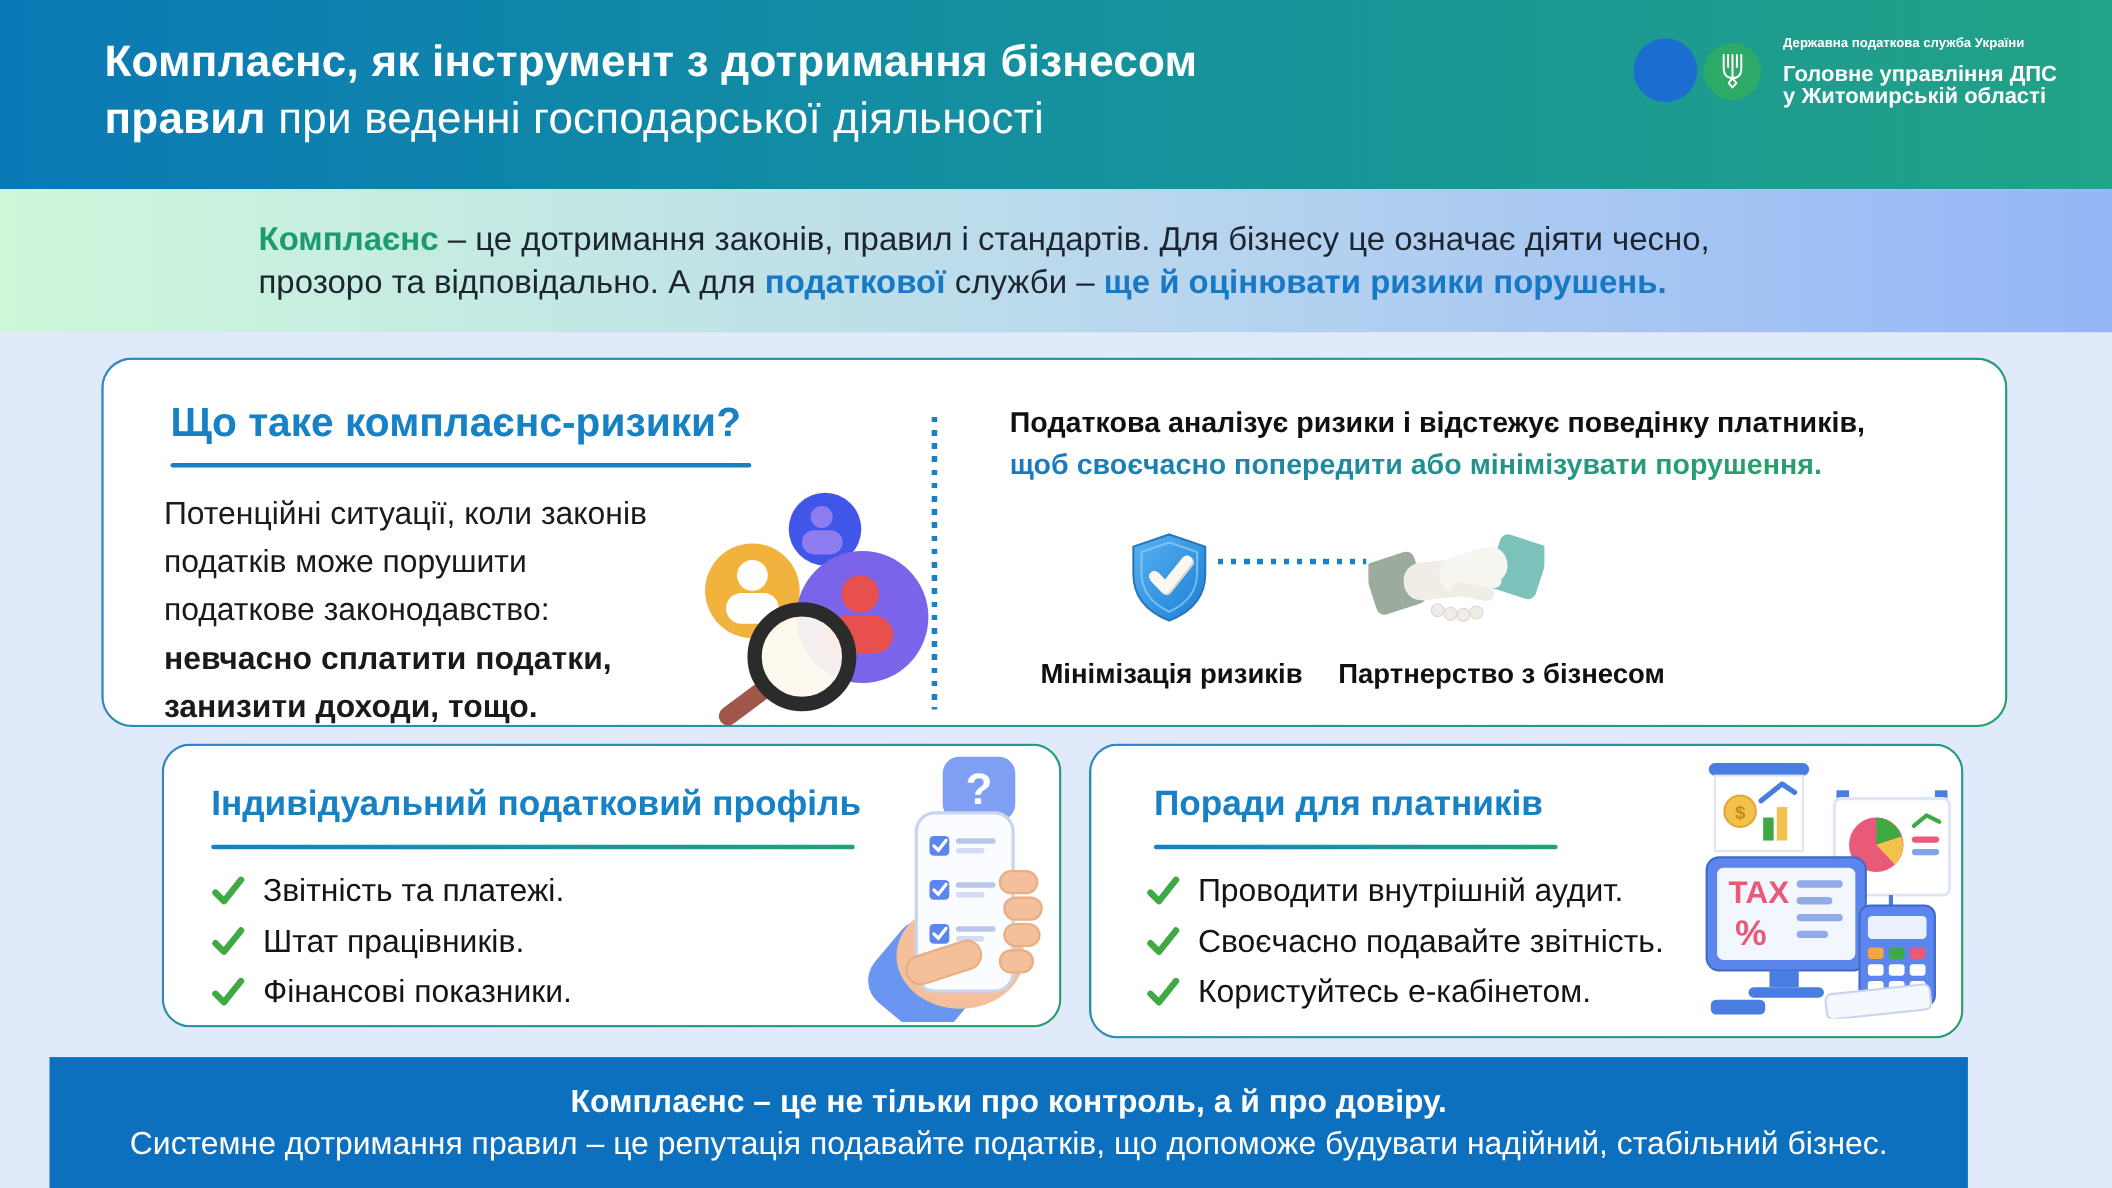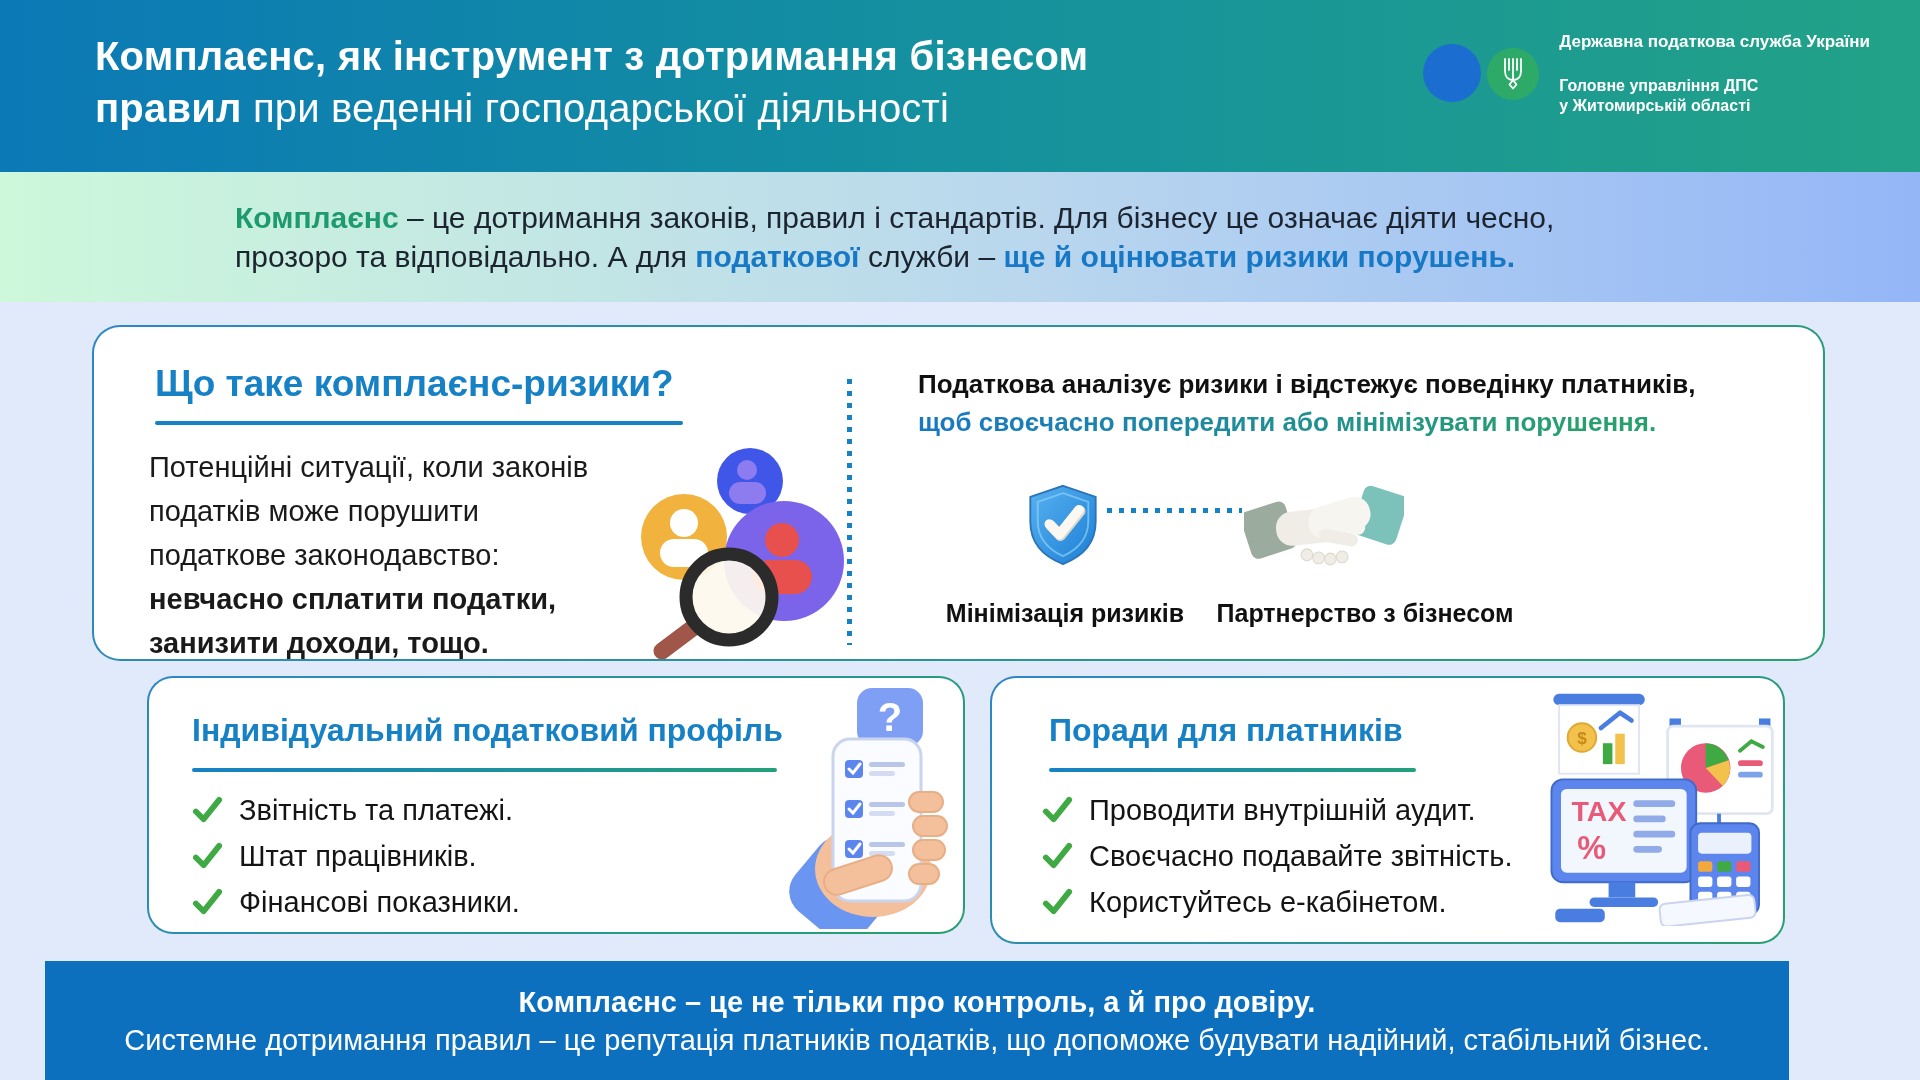--- a/index.html
+++ b/index.html
@@ -17,22 +17,22 @@
   .title { position:absolute; left:95px; top:30px; color:#ffffff; font-size:40px; line-height:52px; letter-spacing:.2px; }
   .title .b { font-weight:700; }
   .title .r { font-weight:400; }
 
   .brand { position:absolute; right:50px; top:32px; display:flex; align-items:center; }
   .brand-circles { position:relative; width:112px; height:60px; }
   .circle-blue { position:absolute; left:0; top:0; width:58px; height:58px; border-radius:50%; background:#1b6ed0; }
   .circle-green { position:absolute; left:64px; top:4px; width:52px; height:52px; border-radius:50%;
     background:#2eaa68; display:flex; align-items:center; justify-content:center; }
   .brand-text { margin-left:24px; color:#ffffff; }
-  .brand-line1 { font-size:17px; font-weight:700; margin-bottom:24px; }
-  .brand-line2, .brand-line3 { font-size:16px; font-weight:700; line-height:20px; }
+  .brand-line1 { font-size:12px; font-weight:700; margin-bottom:12px; }
+  .brand-line2, .brand-line3 { font-size:20px; font-weight:700; line-height:20px; }
 
   
   .band {
     position:absolute; left:0; top:172px; width:1920px; height:130px;
     background:linear-gradient(90deg,#cdf8da 0%,#b9d6ee 55%,#94b6f7 100%);
     color:#1c2430; font-size:30px; line-height:39px; padding:26px 0 0 235px;
   }
   .band .green { color:#1d9b6e; font-weight:700; }
   .band .blue  { color:#1778c5; font-weight:700; }
 
@@ -341,16 +341,16 @@
             <rect x="200" y="214" width="15" height="11" rx="3"></rect>
         </g>
       </g>
       <rect x="120" y="222" width="100" height="24" rx="6" fill="#f5f8ff" stroke="#c9d4ee" stroke-width="2" transform="rotate(-6 170 234)"></rect>
       <rect x="10" y="232" width="52" height="14" rx="5" fill="#4a7de0"></rect>
     </svg>
   </div>
 
   <div class="footer">
     <div class="footer-line1">Комплаєнс – це не тільки про контроль, а й про довіру.</div>
-    <div class="footer-line2">Системне дотримання правил – це репутація платників податків, що допоможе будувати надійний, стабільний бізнес.</div>
+    <div class="footer-line2">Системне дотримання правил – це репутація подавайте податків, що допоможе будувати надійний, стабільний бізнес.</div>
   </div>
 
 </div>
 
 </body></html>

